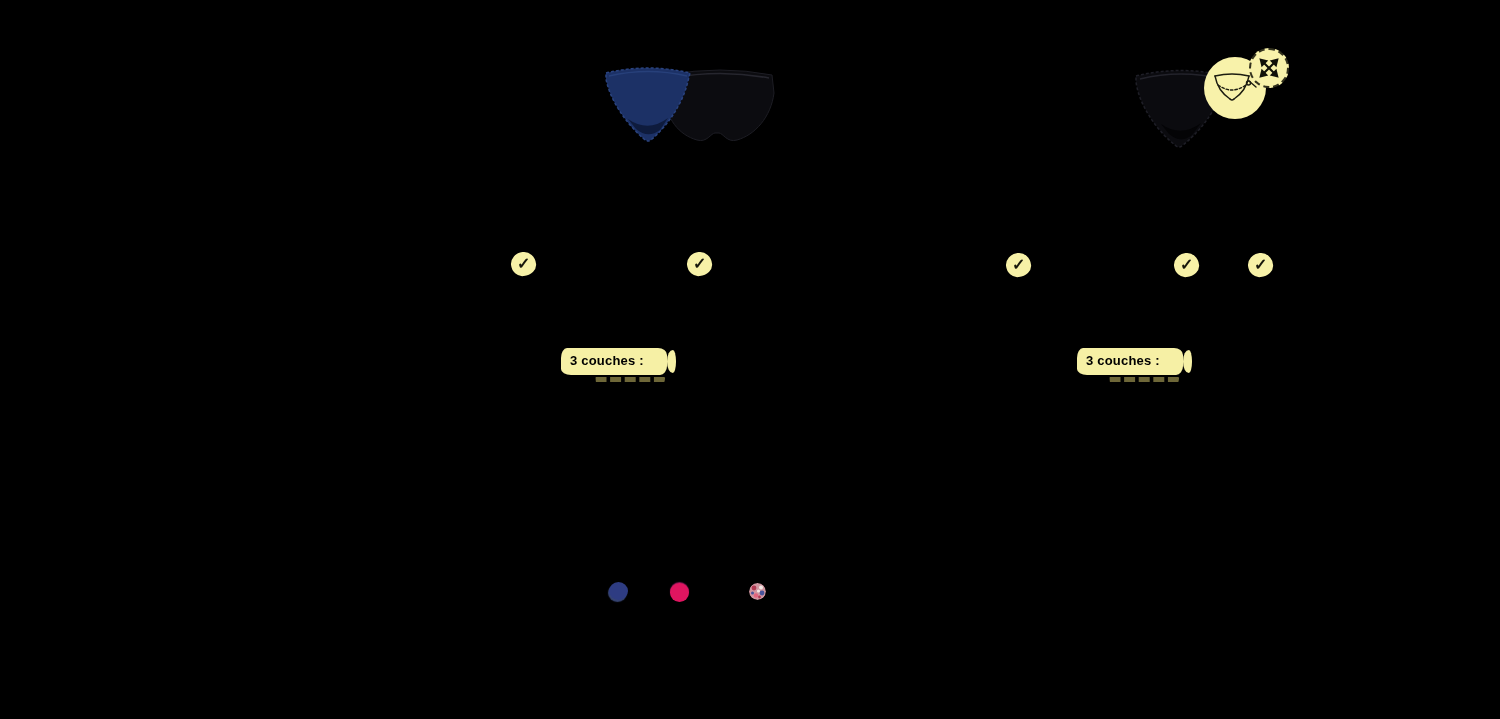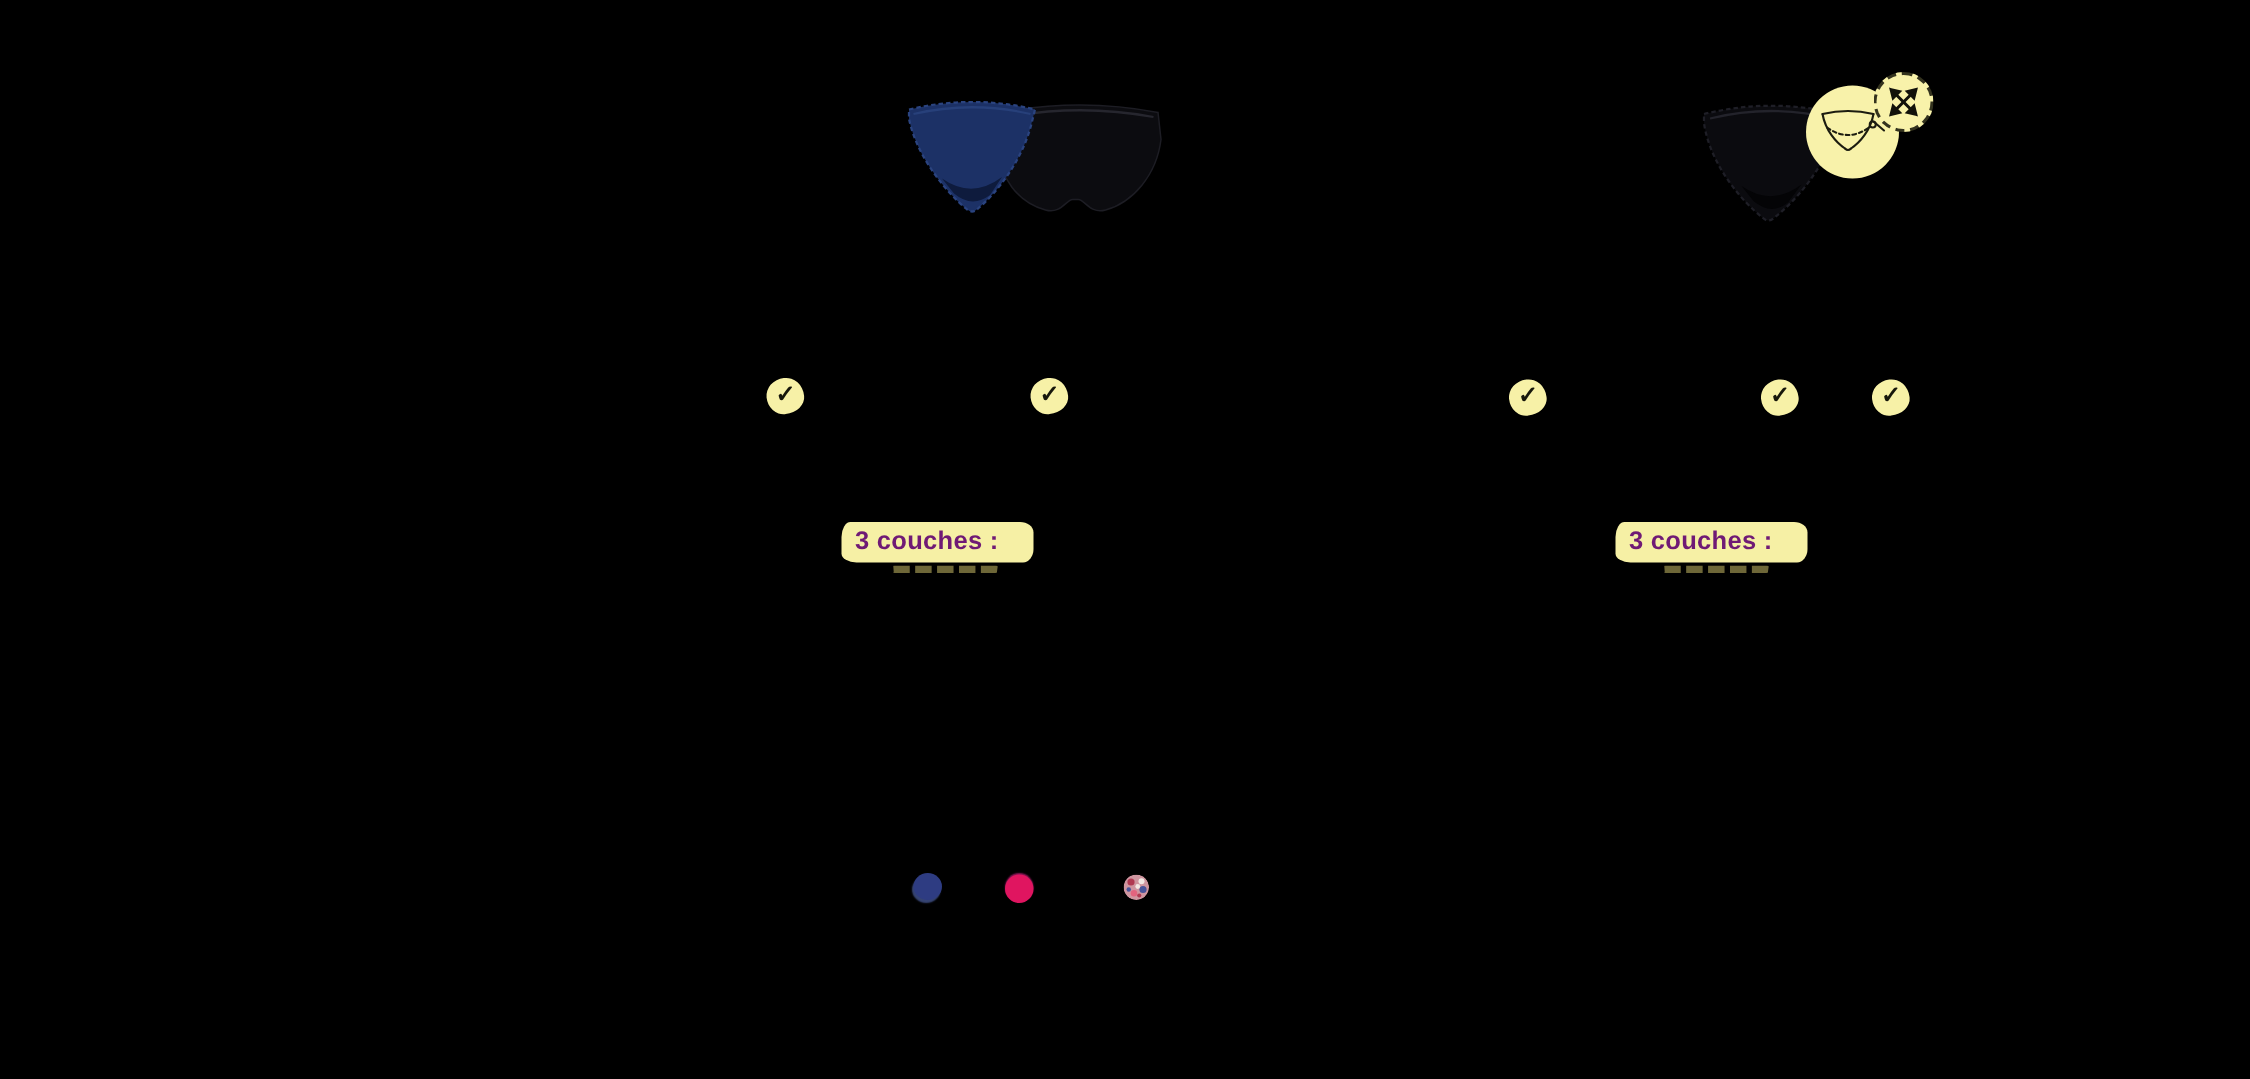--- a/index.html
+++ b/index.html
@@ -16,21 +16,21 @@
     display:flex;align-items:center;justify-content:center;
     transform:rotate(-6deg);
   }
   .check-blob span{
     color:#17170b;font-size:16px;font-weight:700;transform:rotate(6deg);
     line-height:1;
   }
 
   
   .layers-label{
-    background:#f6f0a5;color:#701a75;font-weight:700;font-size:17px;
+    background:#f6f0a5;color:#000000;font-weight:700;font-size:13px;
     line-height:26px;height:27px;padding:0 23px 0 9px;white-space:nowrap;
     border-radius:6px 9px 7px 10px / 10px 7px 9px 6px;
     letter-spacing:0.2px;
   }
   .label-remnant-right{
     width:9px;height:23px;background:#f6f0a5;
     border-radius:65% 35% 35% 65% / 50% 50% 50% 50%;
   }
   .label-remnant-under{
     width:72px;height:0;border-top:5px dashed #827a42;opacity:.85;

